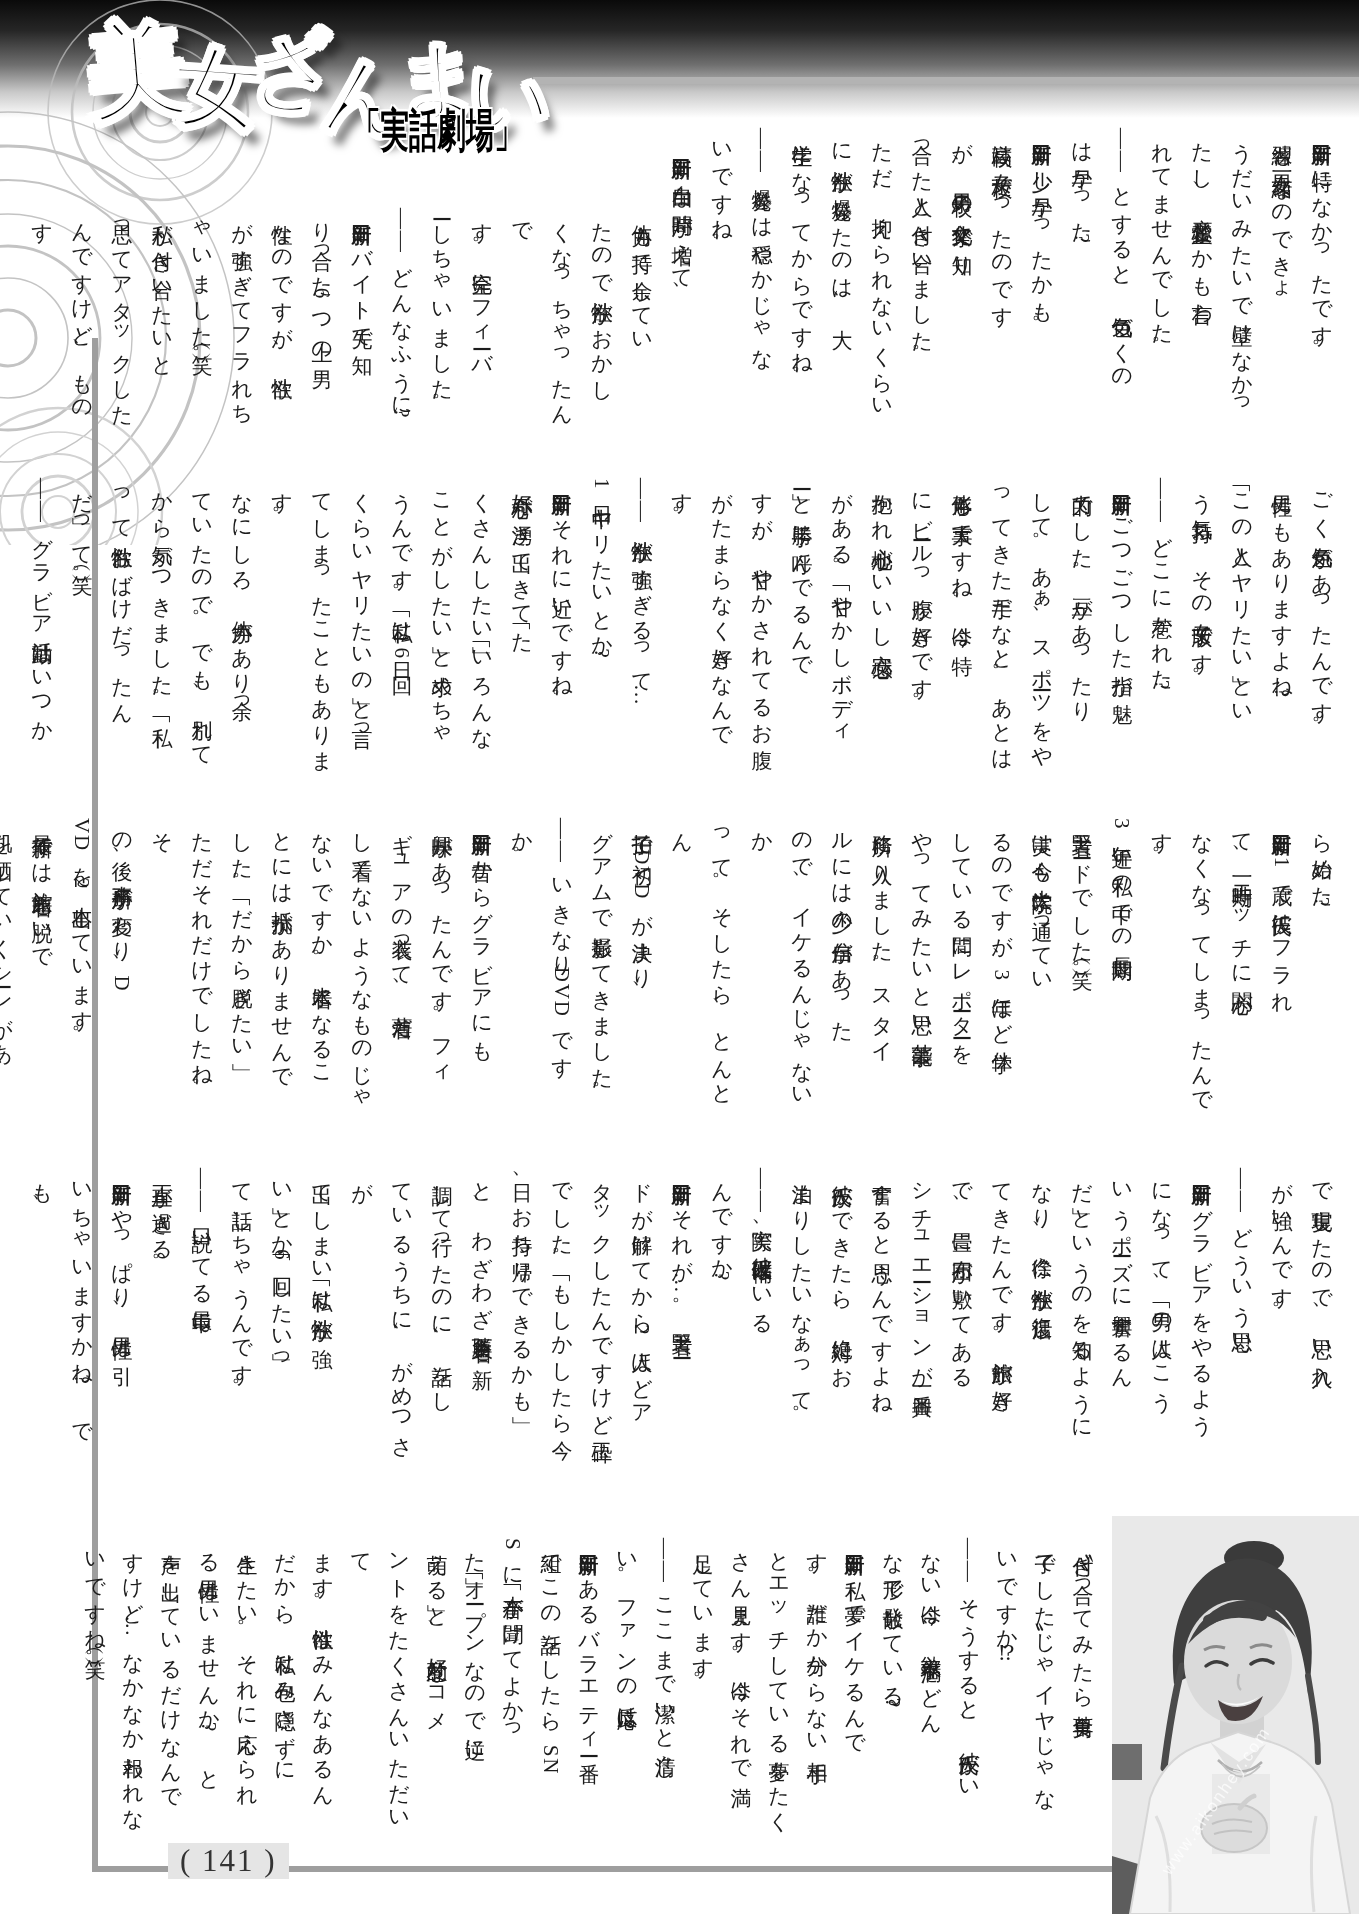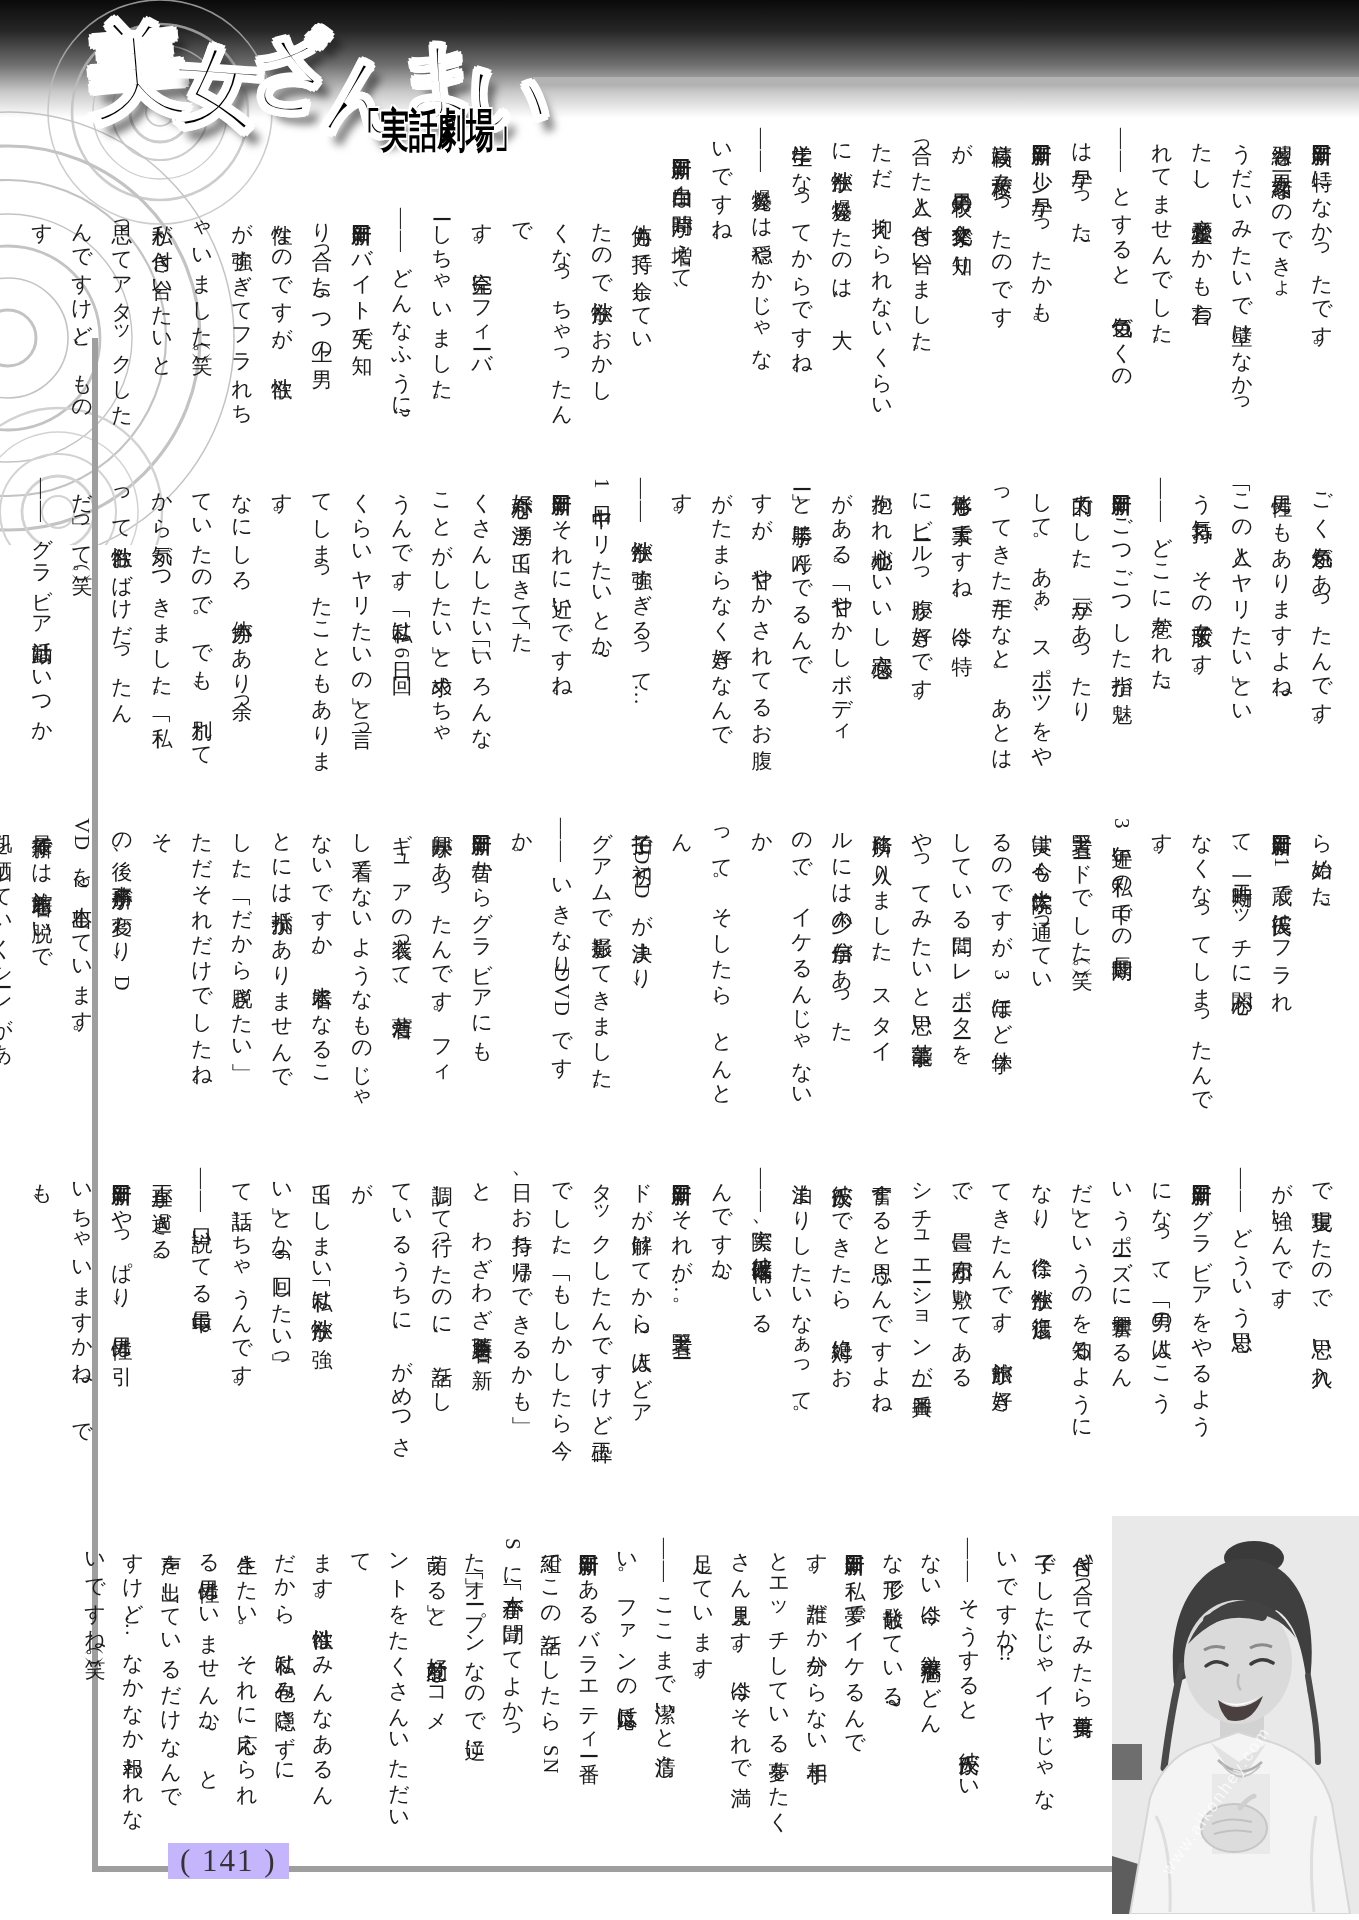--- a/index.html
+++ b/index.html
@@ -37,21 +37,21 @@
     position:absolute;left:266px;top:100px;
     font-family:"Liberation Sans","DejaVu Sans",sans-serif;font-weight:700;
     font-size:46px;color:#000;white-space:nowrap;
     transform:scaleX(.62);transform-origin:left top;
     text-shadow:2px 2px 0 #fff,-2px 2px 0 #fff,2px -2px 0 #fff,-2px -2px 0 #fff;
   }
   
   .rule-left{left:92px;top:338px;width:6px;height:1534px;background:#9e9e9e;z-index:4;}
   .rule-bottom{left:92px;top:1866px;width:1020px;height:6px;background:#9e9e9e;z-index:4;}
   .page-number{
-    left:168px;top:1843px;z-index:5;background:#c4b5fd;padding:0 12px;
+    left:168px;top:1843px;z-index:5;background:#e5e5e5;padding:0 12px;
     font-size:31px;color:#333;letter-spacing:2px;
   }
   
   .band{
     position:absolute;z-index:7;writing-mode:vertical-rl;-webkit-writing-mode:vertical-rl;
     text-orientation:mixed;color:#1c1c1c;font-size:21px;letter-spacing:1.8px;
   }
   .band .col{height:100%;line-height:40px;box-sizing:border-box;}
   .b1{top:128px;right:17px;height:300px;}
   .b2{top:478px;right:17px;height:298px;}

